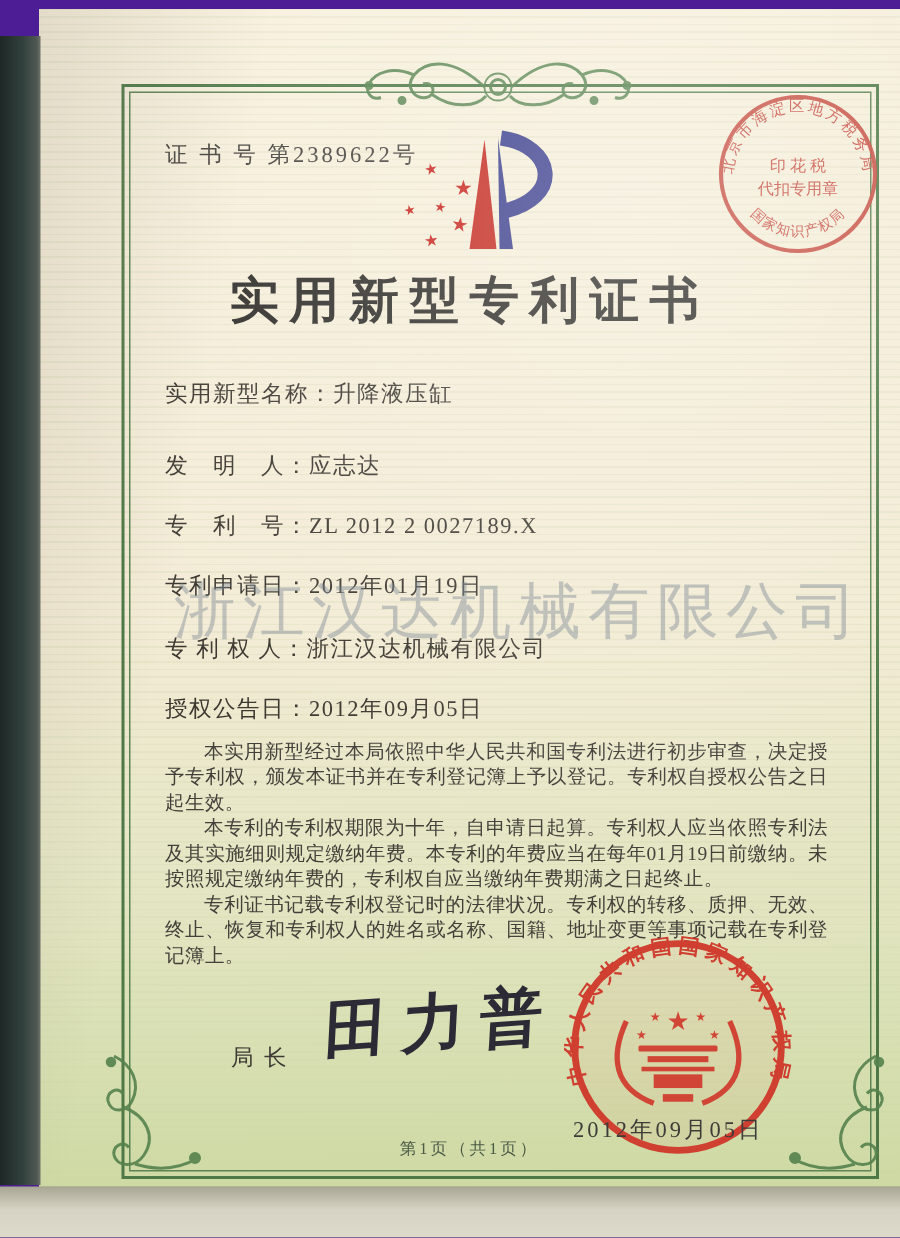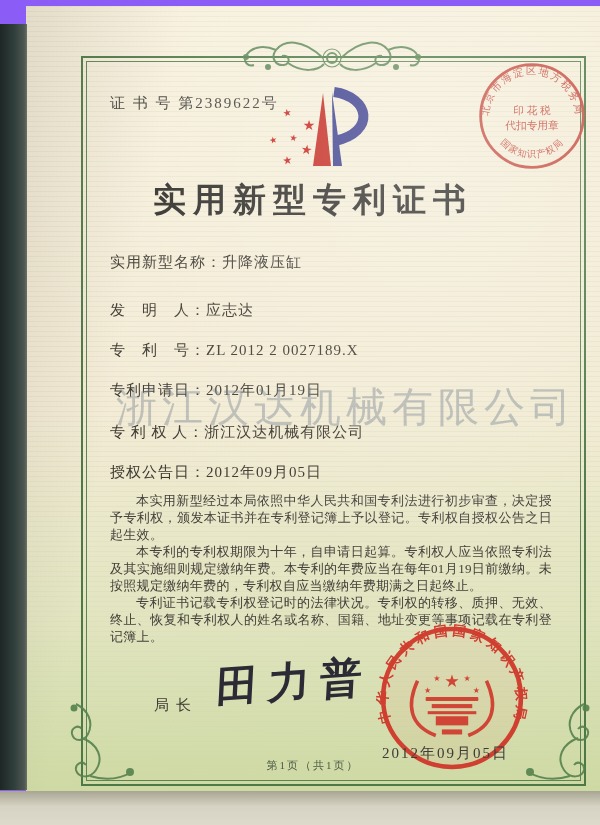--- a/index.html
+++ b/index.html
@@ -1,18 +1,18 @@
 <!DOCTYPE html>
 <html><head>
 <meta charset="utf-8">
 <style>
   html,body{margin:0;padding:0;background:#888;}
   #photo{
     position:relative;width:600px;height:825px;overflow:hidden;
-    background:#8b5cf6;
+    background:#4c1d95;
     font-family:"Liberation Serif","DejaVu Serif",serif;
   }
   
   .binding{position:absolute;left:0;top:24px;width:27px;height:766px;
     background:linear-gradient(to right,#1d2726,#32403d 55%,#4e5752 90%,#6d7268);}
   .bottom-strip{position:absolute;left:0;bottom:0;width:100%;height:34px;
     background:linear-gradient(to bottom,#a9a593,#d7d3c4 45%,#dedacb);}
   .page{position:absolute;left:26px;top:6px;right:0;bottom:32px;
     background:linear-gradient(160deg,#f8f1de 0%,#f4ecd7 40%,#f0ead1 70%,#eae7ca 100%);}
   .guilloche{position:absolute;inset:0;pointer-events:none;

